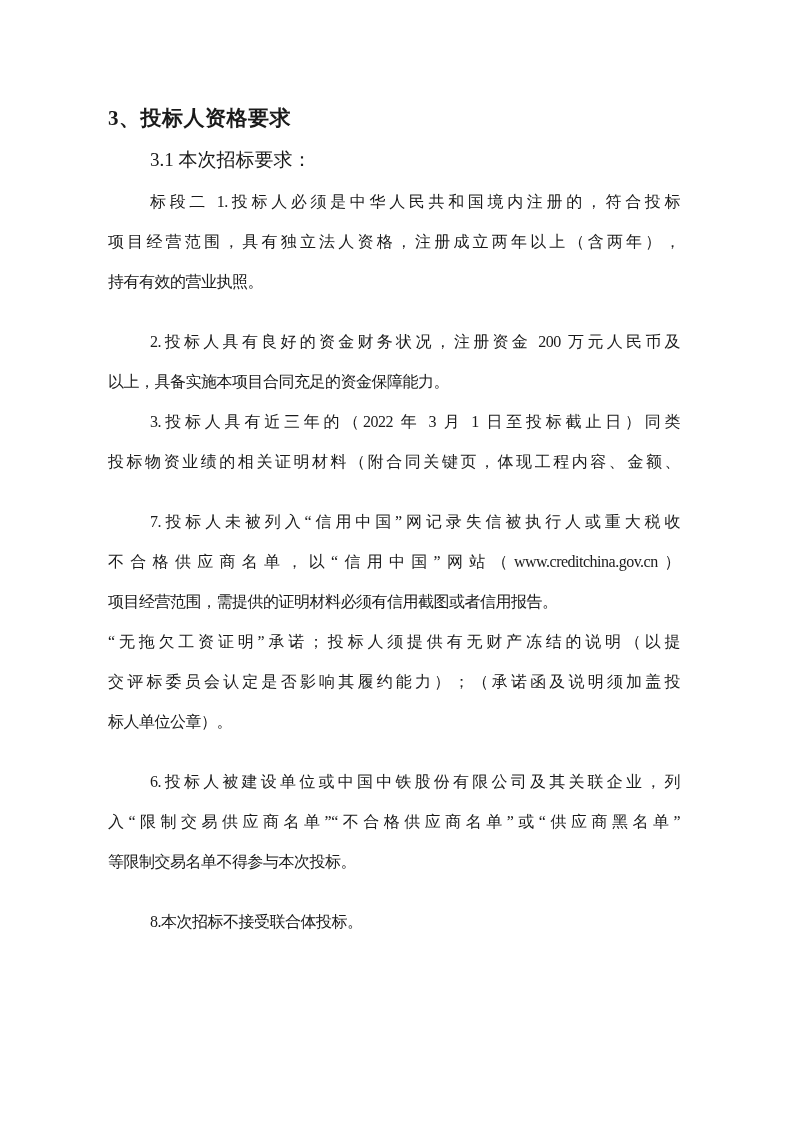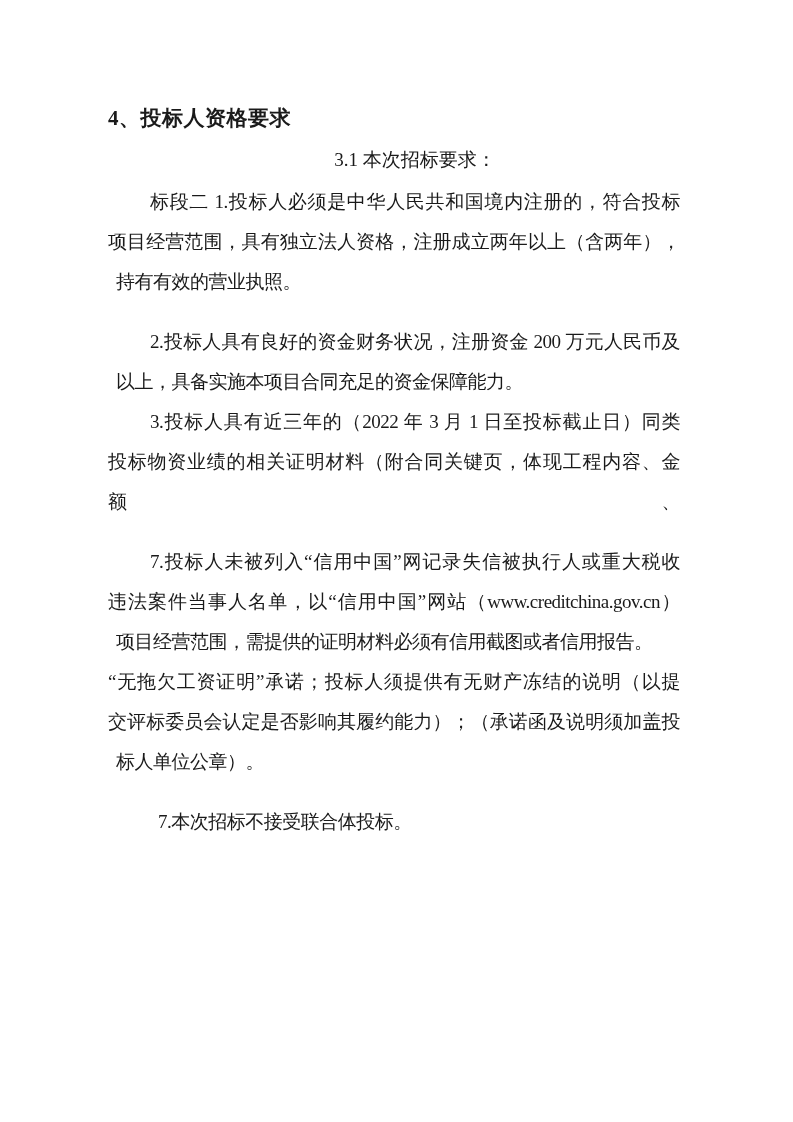--- a/index.html
+++ b/index.html
@@ -23,71 +23,74 @@
     font-size: 21px;
     font-weight: bold;
     line-height: 40px;
     letter-spacing: 0.5px;
   }
   .subheading {
     margin: 2px 0 2px 0;
     font-size: 19px;
     line-height: 40px;
     padding-left: 42px;
-    text-align: center;
   }
   .para {
     margin: 0;
-    font-size: 19px;
+    font-size: 16px;
     line-height: 40px;
   }
   .para.gap {
     margin-top: 20px;
   }
   .line {
     display: block;
     text-align: justify;
     text-align-last: justify;
     letter-spacing: -0.5px;
   }
   .line.first {
     padding-left: 42px;
   }
   .line.last {
     text-align-last: left;
-    margin-left: 8px;
   }
 </style>
 </head>
 <body>
 
 <div class="page" style="background: rgb(255, 255, 255); color: rgb(26, 26, 26);">
-  <h1 class="heading">4、投标人资格要求</h1>
+  <h1 class="heading">3、投标人资格要求</h1>
   <p class="subheading">3.1 本次招标要求：</p>
   <div id="doc-body">
       <p class="para">
         <span class="line first">标段二 1.投标人必须是中华人民共和国境内注册的，符合投标</span>
         <span class="line">项目经营范围，具有独立法人资格，注册成立两年以上（含两年），</span>
         <span class="line last">持有有效的营业执照。</span>
       </p>
       <p class="para gap">
         <span class="line first">2.投标人具有良好的资金财务状况，注册资金 200 万元人民币及</span>
         <span class="line last">以上，具备实施本项目合同充足的资金保障能力。</span>
       </p>
       <p class="para">
         <span class="line first">3.投标人具有近三年的（2022 年 3 月 1 日至投标截止日）同类</span>
         <span class="line">投标物资业绩的相关证明材料（附合同关键页，体现工程内容、金额、</span>
       </p>
       <p class="para gap">
         <span class="line first">7.投标人未被列入“信用中国”网记录失信被执行人或重大税收</span>
-        <span class="line">违法案件当事人名单，以“信用中国”网站（www.creditchina.gov.cn）</span>
+        <span class="line">不合格供应商名单，以“信用中国”网站（www.creditchina.gov.cn）</span>
         <span class="line last">项目经营范围，需提供的证明材料必须有信用截图或者信用报告。</span>
       </p>
       <p class="para">
         <span class="line">“无拖欠工资证明”承诺；投标人须提供有无财产冻结的说明（以提</span>
         <span class="line">交评标委员会认定是否影响其履约能力）；（承诺函及说明须加盖投</span>
         <span class="line last">标人单位公章）。</span>
       </p>
       <p class="para gap">
-        <span class="line first last">7.本次招标不接受联合体投标。</span>
+        <span class="line first">6.投标人被建设单位或中国中铁股份有限公司及其关联企业，列</span>
+        <span class="line">入“限制交易供应商名单”“不合格供应商名单”或“供应商黑名单”</span>
+        <span class="line last">等限制交易名单不得参与本次投标。</span>
+      </p>
+      <p class="para gap">
+        <span class="line first last">8.本次招标不接受联合体投标。</span>
       </p>
     </div>
 </div>
 
 </body></html>

